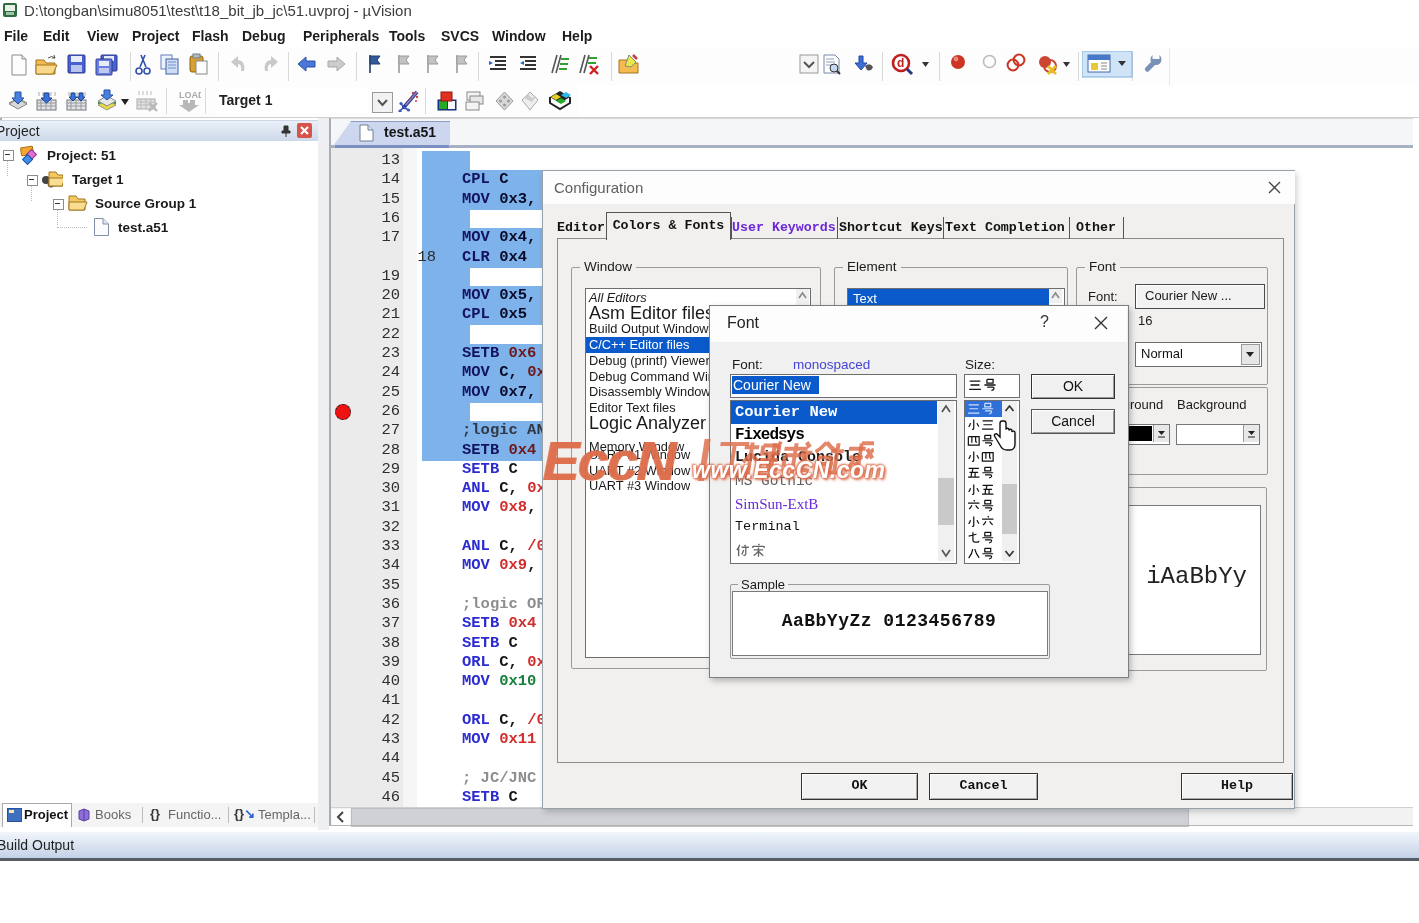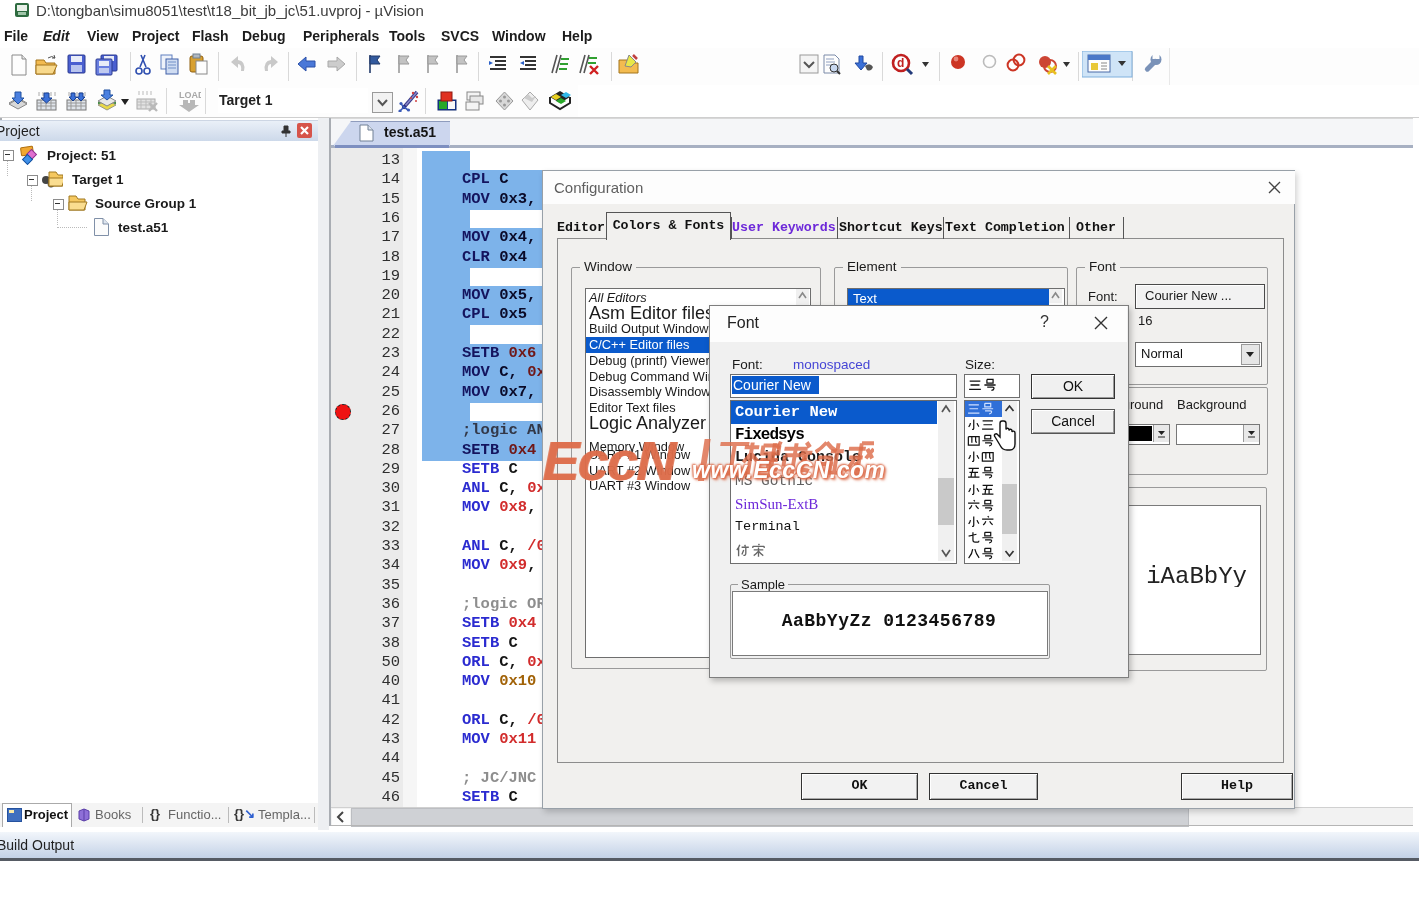--- a/index.html
+++ b/index.html
@@ -5,31 +5,31 @@
   html,body{margin:0;padding:0;width:1419px;height:923px;overflow:hidden;background:#fff;
     font-family:"Liberation Sans",sans-serif;}
   .abs{position:absolute;}
   .mono{font-family:"Liberation Mono",monospace;}
   .sep{position:absolute;width:1px;background:#d9d9d9;}
   svg{display:block}
 </style>
 </head>
 <body>
 
-<div class="abs" style="left:12px;top:0;width:1202px;height:22px;background:#fff;">
+<div class="abs" style="left:0;top:0;width:1202px;height:22px;background:#fff;">
   <div class="abs" style="left:3px;top:3px;width:14px;height:14px;background:#2e6b40;border-radius:2px;">
     <div class="abs" style="left:2px;top:2px;width:10px;height:6px;background:#e8f0e8;"></div>
     <div class="abs" style="left:3px;top:9px;width:8px;height:3px;background:#9fc5a8;"></div>
   </div>
   <div class="abs" style="left:24px;top:2px;font-size:15px;color:#3c3c3c;white-space:nowrap;">D:\tongban\simu8051\test\t18_bit_jb_jc\51.uvproj - µVision</div>
 </div>
 
 <div class="abs" style="left:0;top:22px;width:1419px;height:26px;background:#fff;font-weight:bold;font-size:14px;color:#1c1c1c;">
   <span class="abs" style="left:4px;top:6px;">File</span>
-  <span class="abs" style="left:43px;top:6px;font-style:italic;">Edit</span>
+  <span class="abs" style="left:43px;top:6px;">Edit</span>
   <span class="abs" style="left:87px;top:6px;">View</span>
   <span class="abs" style="left:132px;top:6px;">Project</span>
   <span class="abs" style="left:192px;top:6px;">Flash</span>
   <span class="abs" style="left:242px;top:6px;">Debug</span>
   <span class="abs" style="left:303px;top:6px;">Peripherals</span>
   <span class="abs" style="left:389px;top:6px;">Tools</span>
   <span class="abs" style="left:441px;top:6px;">SVCS</span>
   <span class="abs" style="left:492px;top:6px;">Window</span>
   <span class="abs" style="left:562px;top:6px;">Help</span>
 </div>
@@ -475,21 +475,21 @@
       <div style="position:absolute;left:131px;top:22.3px;height:19.3px;line-height:19.3px;white-space:pre;"><span style="color:#14145e">CPL</span><span style="color:#0a0a28">&nbsp;C</span></div>
       <div style="position:absolute;left:91px;top:41.6px;width:229px;height:20.0px;background:#7db3ea;"></div>
       <div style="position:absolute;left:0;top:41.6px;width:69px;height:19.3px;text-align:right;color:#2e2e2e;font-weight:normal;line-height:19.3px;">15</div>
       <div style="position:absolute;left:131px;top:41.6px;height:19.3px;line-height:19.3px;white-space:pre;"><span style="color:#14145e">MOV</span><span style="color:#0a0a28">&nbsp;0x3,</span></div>
       <div style="position:absolute;left:91px;top:60.9px;width:48px;height:20.0px;background:#7db3ea;"></div>
       <div style="position:absolute;left:0;top:60.9px;width:69px;height:19.3px;text-align:right;color:#2e2e2e;font-weight:normal;line-height:19.3px;">16</div>
       <div style="position:absolute;left:91px;top:80.2px;width:229px;height:20.0px;background:#7db3ea;"></div>
       <div style="position:absolute;left:0;top:80.2px;width:69px;height:19.3px;text-align:right;color:#2e2e2e;font-weight:normal;line-height:19.3px;">17</div>
       <div style="position:absolute;left:131px;top:80.2px;height:19.3px;line-height:19.3px;white-space:pre;"><span style="color:#14145e">MOV</span><span style="color:#0a0a28">&nbsp;0x4,</span></div>
       <div style="position:absolute;left:91px;top:99.5px;width:229px;height:20.0px;background:#7db3ea;"></div>
-      <div style="position:absolute;left:0;top:99.5px;width:69px;height:19.3px;text-align:right;color:#2e2e2e;font-weight:normal;line-height:19.3px;">18</div>
+      <div style="position:absolute;left:0;top:99.5px;width:69px;height:19.3px;text-align:right;color:#2e2e2e;font-weight:normal;line-height:19.3px;padding-left:36px;">18</div>
       <div style="position:absolute;left:131px;top:99.5px;height:19.3px;line-height:19.3px;white-space:pre;"><span style="color:#14145e">CLR</span><span style="color:#0a0a28">&nbsp;0x4</span></div>
       <div style="position:absolute;left:91px;top:118.8px;width:48px;height:20.0px;background:#7db3ea;"></div>
       <div style="position:absolute;left:0;top:118.8px;width:69px;height:19.3px;text-align:right;color:#2e2e2e;font-weight:normal;line-height:19.3px;">19</div>
       <div style="position:absolute;left:91px;top:138.1px;width:229px;height:20.0px;background:#7db3ea;"></div>
       <div style="position:absolute;left:0;top:138.1px;width:69px;height:19.3px;text-align:right;color:#2e2e2e;font-weight:normal;line-height:19.3px;">20</div>
       <div style="position:absolute;left:131px;top:138.1px;height:19.3px;line-height:19.3px;white-space:pre;"><span style="color:#14145e">MOV</span><span style="color:#0a0a28">&nbsp;0x5,</span></div>
       <div style="position:absolute;left:91px;top:157.4px;width:229px;height:20.0px;background:#7db3ea;"></div>
       <div style="position:absolute;left:0;top:157.4px;width:69px;height:19.3px;text-align:right;color:#2e2e2e;font-weight:normal;line-height:19.3px;">21</div>
       <div style="position:absolute;left:131px;top:157.4px;height:19.3px;line-height:19.3px;white-space:pre;"><span style="color:#14145e">CPL</span><span style="color:#0a0a28">&nbsp;0x5</span></div>
       <div style="position:absolute;left:91px;top:176.7px;width:48px;height:20.0px;background:#7db3ea;"></div>
@@ -522,24 +522,24 @@
       <div style="position:absolute;left:131px;top:389.0px;height:19.3px;line-height:19.3px;white-space:pre;"><span style="color:#2b2bd0">ANL</span><span style="color:#151515">&nbsp;C,&nbsp;</span><span style="color:#d22c2c">/0</span></div>
       <div style="position:absolute;left:0;top:408.3px;width:69px;height:19.3px;text-align:right;color:#2e2e2e;font-weight:normal;line-height:19.3px;">34</div>
       <div style="position:absolute;left:131px;top:408.3px;height:19.3px;line-height:19.3px;white-space:pre;"><span style="color:#2b2bd0">MOV</span><span style="color:#d22c2c">&nbsp;0x9</span><span style="color:#151515">,</span></div>
       <div style="position:absolute;left:0;top:427.6px;width:69px;height:19.3px;text-align:right;color:#2e2e2e;font-weight:normal;line-height:19.3px;">35</div>
       <div style="position:absolute;left:0;top:446.9px;width:69px;height:19.3px;text-align:right;color:#2e2e2e;font-weight:normal;line-height:19.3px;">36</div>
       <div style="position:absolute;left:131px;top:446.9px;height:19.3px;line-height:19.3px;white-space:pre;"><span style="color:#8e8e8e">;logic&nbsp;OR</span></div>
       <div style="position:absolute;left:0;top:466.2px;width:69px;height:19.3px;text-align:right;color:#2e2e2e;font-weight:normal;line-height:19.3px;">37</div>
       <div style="position:absolute;left:131px;top:466.2px;height:19.3px;line-height:19.3px;white-space:pre;"><span style="color:#2b2bd0">SETB</span><span style="color:#d22c2c">&nbsp;0x4</span></div>
       <div style="position:absolute;left:0;top:485.5px;width:69px;height:19.3px;text-align:right;color:#2e2e2e;font-weight:normal;line-height:19.3px;">38</div>
       <div style="position:absolute;left:131px;top:485.5px;height:19.3px;line-height:19.3px;white-space:pre;"><span style="color:#2b2bd0">SETB</span><span style="color:#151515">&nbsp;C</span></div>
-      <div style="position:absolute;left:0;top:504.8px;width:69px;height:19.3px;text-align:right;color:#2e2e2e;font-weight:normal;line-height:19.3px;">50</div>
+      <div style="position:absolute;left:0;top:504.8px;width:69px;height:19.3px;text-align:right;color:#2e2e2e;font-weight:normal;line-height:19.3px;">39</div>
       <div style="position:absolute;left:131px;top:504.8px;height:19.3px;line-height:19.3px;white-space:pre;"><span style="color:#2b2bd0">ORL</span><span style="color:#151515">&nbsp;C,&nbsp;</span><span style="color:#d22c2c">0x</span></div>
       <div style="position:absolute;left:0;top:524.1px;width:69px;height:19.3px;text-align:right;color:#2e2e2e;font-weight:normal;line-height:19.3px;">40</div>
-      <div style="position:absolute;left:131px;top:524.1px;height:19.3px;line-height:19.3px;white-space:pre;"><span style="color:#2b2bd0">MOV</span><span style="color:#a16207">&nbsp;0x10</span></div>
+      <div style="position:absolute;left:131px;top:524.1px;height:19.3px;line-height:19.3px;white-space:pre;"><span style="color:#2b2bd0">MOV</span><span style="color:#15803d">&nbsp;0x10</span></div>
       <div style="position:absolute;left:0;top:543.4px;width:69px;height:19.3px;text-align:right;color:#2e2e2e;font-weight:normal;line-height:19.3px;">41</div>
       <div style="position:absolute;left:0;top:562.7px;width:69px;height:19.3px;text-align:right;color:#2e2e2e;font-weight:normal;line-height:19.3px;">42</div>
       <div style="position:absolute;left:131px;top:562.7px;height:19.3px;line-height:19.3px;white-space:pre;"><span style="color:#2b2bd0">ORL</span><span style="color:#151515">&nbsp;C,&nbsp;</span><span style="color:#d22c2c">/0</span></div>
       <div style="position:absolute;left:0;top:582.0px;width:69px;height:19.3px;text-align:right;color:#2e2e2e;font-weight:normal;line-height:19.3px;">43</div>
       <div style="position:absolute;left:131px;top:582.0px;height:19.3px;line-height:19.3px;white-space:pre;"><span style="color:#2b2bd0">MOV</span><span style="color:#d22c2c">&nbsp;0x11</span></div>
       <div style="position:absolute;left:0;top:601.3px;width:69px;height:19.3px;text-align:right;color:#2e2e2e;font-weight:normal;line-height:19.3px;">44</div>
       <div style="position:absolute;left:0;top:620.6px;width:69px;height:19.3px;text-align:right;color:#2e2e2e;font-weight:normal;line-height:19.3px;">45</div>
       <div style="position:absolute;left:131px;top:620.6px;height:19.3px;line-height:19.3px;white-space:pre;"><span style="color:#8e8e8e">;&nbsp;JC/JNC</span></div>
       <div style="position:absolute;left:0;top:639.9px;width:69px;height:19.3px;text-align:right;color:#2e2e2e;font-weight:normal;line-height:19.3px;">46</div>
       <div style="position:absolute;left:131px;top:639.9px;height:19.3px;line-height:19.3px;white-space:pre;"><span style="color:#2b2bd0">SETB</span><span style="color:#151515">&nbsp;C</span></div>

